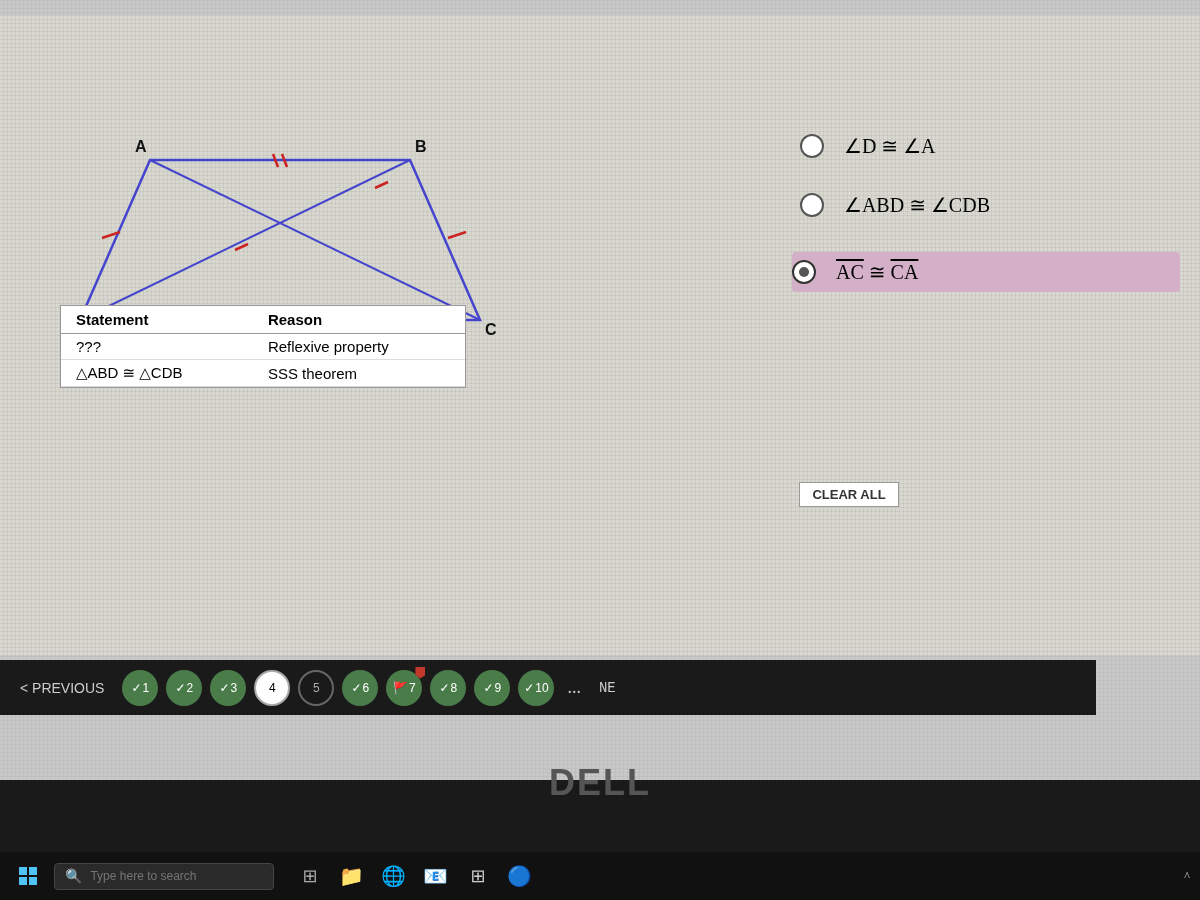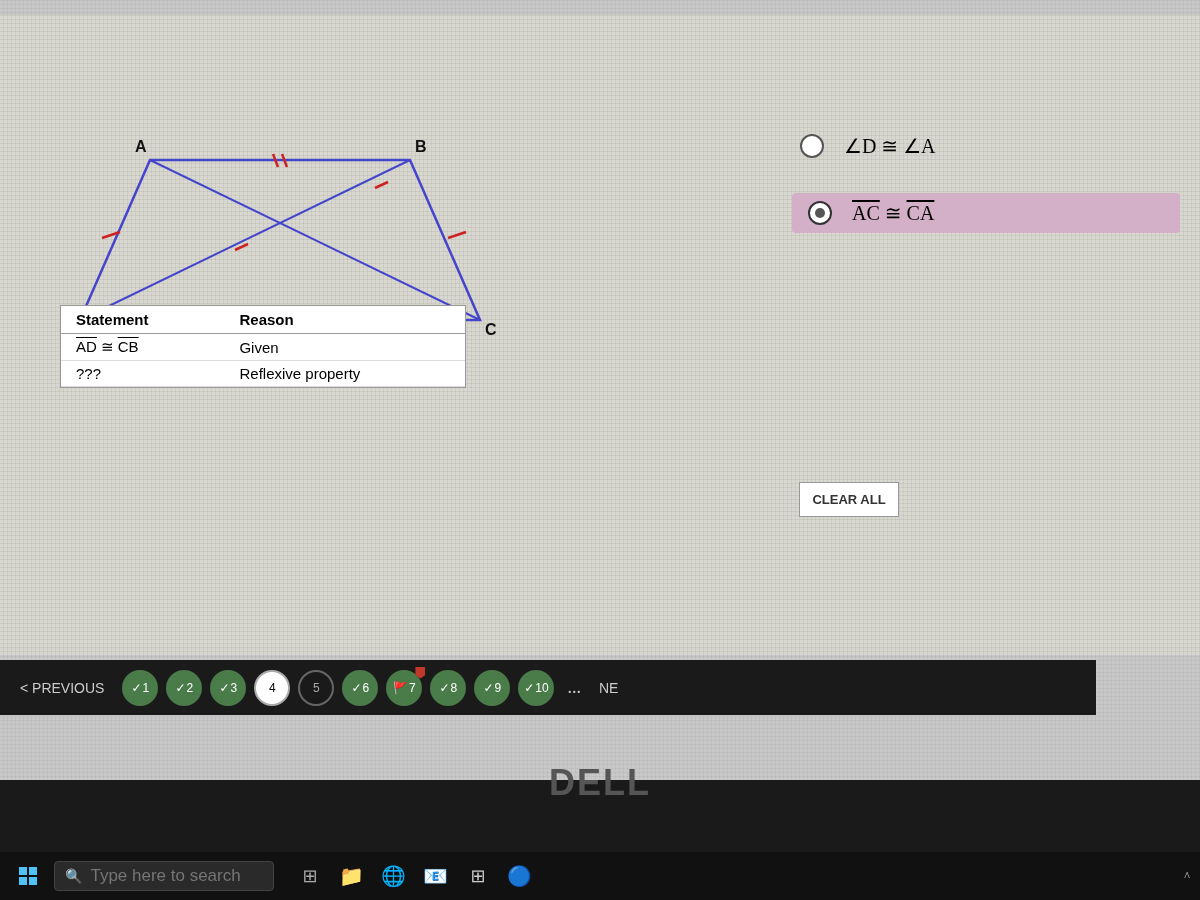--- a/index.html
+++ b/index.html
@@ -147,21 +147,21 @@
     .answer-choice.selected .radio-circle {
       border-color: #333;
     }
 
     
     .clear-all-btn {
       position: absolute;
       top: 467px;
       left: 799px;
       width: 100px;
-      height: 35px;
+      height: 25px;
       background: white;
       border: 1px solid #999;
       font-size: 13px;
       font-family: Arial, sans-serif;
       font-weight: bold;
       cursor: pointer;
       display: flex;
       align-items: center;
       justify-content: center;
       color: #333;
@@ -240,21 +240,21 @@
 
     .nav-dots {
       color: #ccc;
       font-size: 18px;
       margin: 0 5px;
     }
 
     .next-btn {
       color: #ccc;
       font-size: 14px;
-      font-family: Liberation Sans, sans-serif;
+      font-family: Liberation Mono, monospace;
       cursor: pointer;
       margin-left: 5px;
     }
 
     
     .windows-taskbar {
       position: absolute;
       bottom: 0;
       left: 0;
       width: 1200px;
@@ -405,41 +405,45 @@
     <div class="proof-table">
       <table>
         <thead>
           <tr>
             <th>Statement</th>
             <th>Reason</th>
           </tr>
         </thead>
         <tbody>
           <tr>
-            <td><span class="overline">AD</span> ≅ <span class="overline">CB</span></td>
-            <td>Given</td>
+            <td>???</td>
+            <td>Reflexive property</td>
           </tr>
           <tr>
-            <td>???</td>
-            <td>Reflexive property</td>
+            <td>△ABD ≅ △CDB</td>
+            <td>SSS theorem</td>
           </tr>
         </tbody>
       </table>
     </div>
 
     <div class="answer-area">
 
       <div class="answer-choice">
         <div class="radio-circle"></div>
         <span class="answer-math">∠D ≅ ∠A</span>
       </div>
 
 
-
-      <div class="answer-choice selected" style="background:#d4b0c8; padding: 8px 16px; border-radius:4px;">
+      <div class="answer-choice">
+        <div class="radio-circle"></div>
+        <span class="answer-math">∠ABD ≅ ∠CDB</span>
+      </div>
+
+      <div class="answer-choice selected" style="background:#d4b0c8; padding: 8px 0; border-radius:4px;">
         <div class="radio-circle" style="background: white;">
           <div style="width:10px;height:10px;border-radius:50%;background:#555;"></div>
         </div>
         <span class="answer-math"><span class="overline">AC</span> ≅ <span class="overline">CA</span></span>
       </div>
     </div>
 
     <div class="clear-all-btn">
       <span>CLEAR ALL</span>
     </div>
@@ -524,21 +528,21 @@
     <svg width="20" height="20" viewBox="0 0 20 20">
       <rect x="1" y="1" width="8" height="8" fill="#4fc3f7"></rect>
       <rect x="11" y="1" width="8" height="8" fill="#4fc3f7"></rect>
       <rect x="1" y="11" width="8" height="8" fill="#4fc3f7"></rect>
       <rect x="11" y="11" width="8" height="8" fill="#4fc3f7"></rect>
     </svg>
   </div>
 
   <div class="search-bar">
     <span style="color:#aaa; font-size:14px;">🔍</span>
-    <input type="text" style="color: #ef4444; font-size: 17px; background: transparent; border: none; outline: none; width: 160px;" placeholder="Type here to search">
+    <input type="text" style="color: #ef4444; font-size: 12px; background: transparent; border: none; outline: none; width: 160px;" placeholder="Type here to search">
   </div>
 
   <div class="taskbar-icons">
     <div class="taskbar-icon" style="color:#aaa;">⊞</div>
     <div class="taskbar-icon" style="color:#cc4444; font-size:20px;">📁</div>
     <div class="taskbar-icon" style="color:#4488cc; font-size:20px;">🌐</div>
     <div class="taskbar-icon" style="color:#4466aa; font-size:20px;">📧</div>
     <div class="taskbar-icon" style="color:#ccc; font-size:18px;">⊞</div>
     <div class="taskbar-icon" style="font-size:20px;">🔵</div>
   </div>

